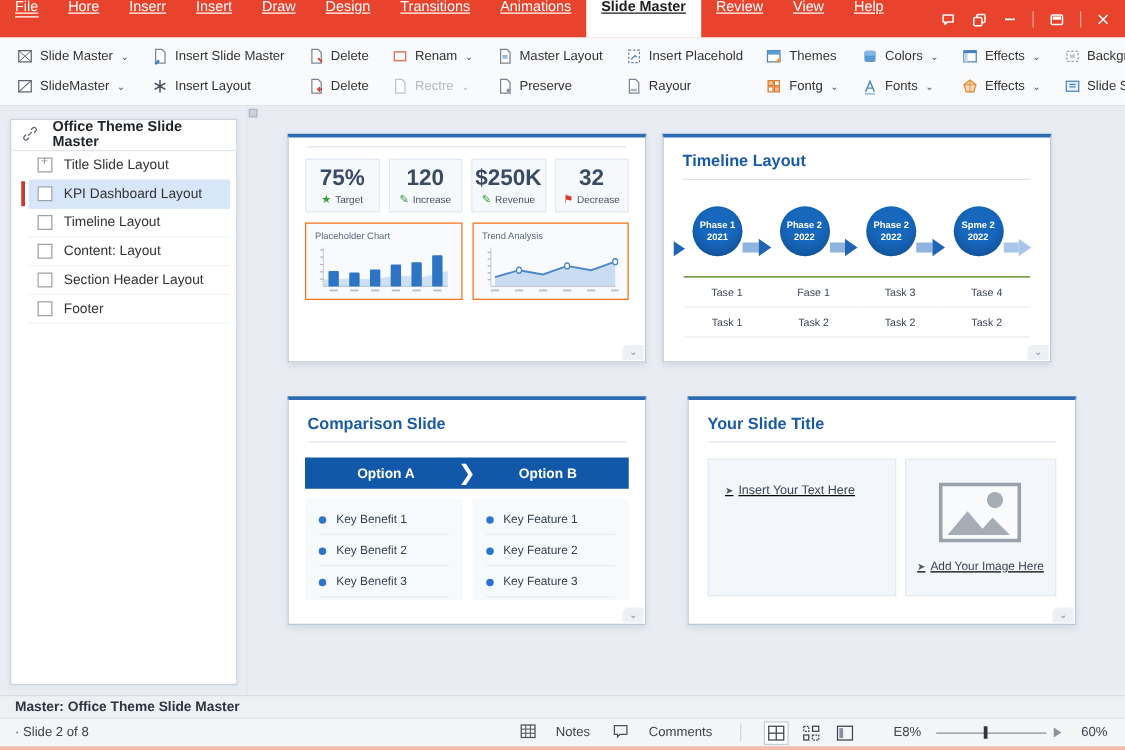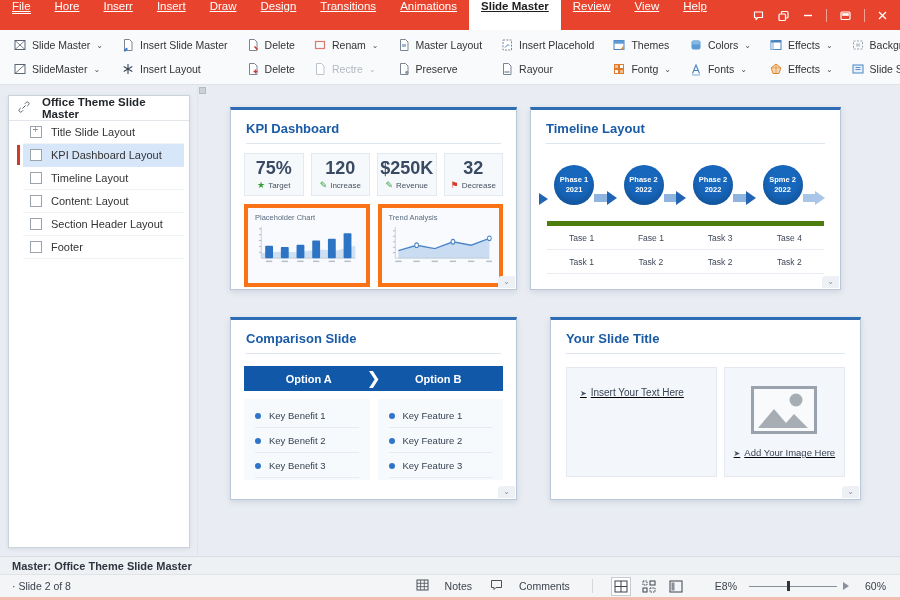--- a/index.html
+++ b/index.html
@@ -57,37 +57,37 @@
   
   .kpi-row { display:flex; gap:7px; margin:9px 13px 0; }
   .kpi-box { flex:1; background:#f6f9fc; border:1px solid #e2e9f1; text-align:center; padding:4px 0 5px; }
   .kpi-value { font-size:18px; font-weight:bold; color:#394a63; }
   .kpi-label { font-size:8px; color:#45505e; margin-top:2px; display:flex;
     justify-content:center; gap:3px; align-items:center; }
   .kpi-icon { font-size:9px; line-height:1; }
   .kpi-icon.green { color:#35a03a; }
   .kpi-icon.red { color:#d83a2a; }
   .chart-row { display:flex; gap:8px; margin:8px 13px 0; }
-  .chart-box { flex:1; background:#f8fafd; border:4px solid #f97316; padding:5px 7px 18px; }
+  .chart-box { flex:1; background:#f8fafd; border:1px solid #f97316; padding:5px 7px 3px; }
   .chart-title { font-size:7.5px; color:#5a6a80; margin-bottom:2px; }
   svg.chart { display:block; width:100%; height:41px; }
   
   .timeline-row { display:flex; align-items:flex-end; margin:21px 8px 0; }
   .tl-lead { width:0; height:0; border:6px solid transparent; border-left:9px solid #2264b4; flex-shrink:0; }
   .tl-circle { width:40px; height:40px; border-radius:50%; background:#1767bd; color:#fff;
     font-size:7.5px; font-weight:bold; display:flex; flex-direction:column; align-items:center;
     justify-content:center; line-height:1.3; flex-shrink:0; text-align:center;
     box-shadow:inset 0 -5px 7px rgba(0,0,0,.18); }
   .tl-arrow { flex:1; display:flex; align-items:center; min-width:14px; }
   .tl-bar { flex:1; height:8px; background:#8fb4e0; }
   .tl-head { width:0; height:0; border:7px solid transparent; border-left:10px solid #2264b4; }
   .tl-arrow.light .tl-bar { background:#a9c6e8; }
   .tl-arrow.light .tl-head { border-left-color:#a9c6e8; }
   .tl-tasks { display:grid; grid-template-columns:repeat(4,1fr); margin:16px 16px 0;
-    border-top:5px solid #4d7c0f; }
+    border-top:1px solid #4d7c0f; }
   .tl-task { font-size:8.5px; color:#3d4759; text-align:center; padding:7px 0 6px;
     border-bottom:1px solid #e9edf3; }
   
   .cmp-header { display:flex; margin:12px 13px 0; height:25px; background:#1158a8; position:relative; }
   .cmp-cell { flex:1; color:#fff; font-weight:bold; font-size:11px; display:flex;
     align-items:center; justify-content:center; }
   .cmp-chevron { position:absolute; left:50%; top:50%; transform:translate(-50%,-52%);
     color:#fff; font-size:17px; font-weight:normal; }
   .cmp-cols { display:flex; gap:8px; margin:8px 13px 0; }
   .cmp-col { flex:1; background:#f7fafc; padding:4px 11px 2px; }
@@ -426,21 +426,20 @@
     <span class="sb-check"></span>
     <span>Footer</span>
   </div>
 </div>
 
 <div class="mini-scroll">
   <div class="mini-thumb"></div>
 </div>
 
 <div class="slide-card" style="left:230px; top:107px; width:287px; height:183px;">
-  <div class="card-title">KPI Dashboard</div>
   <div class="card-hr"></div>
   <div class="kpi-row">
     <div class="kpi-box">
       <div class="kpi-value">75%</div>
       <div class="kpi-label">
           <span class="kpi-icon green">★</span>
           <span>Target</span>
         </div>
     </div>
     <div class="kpi-box">

